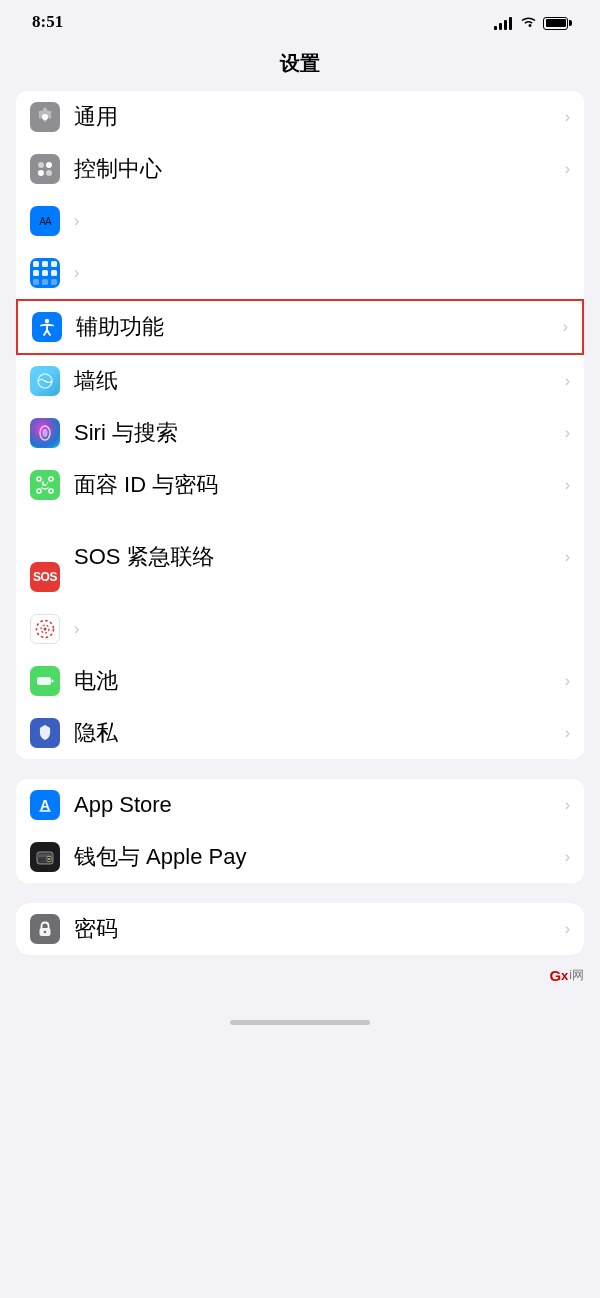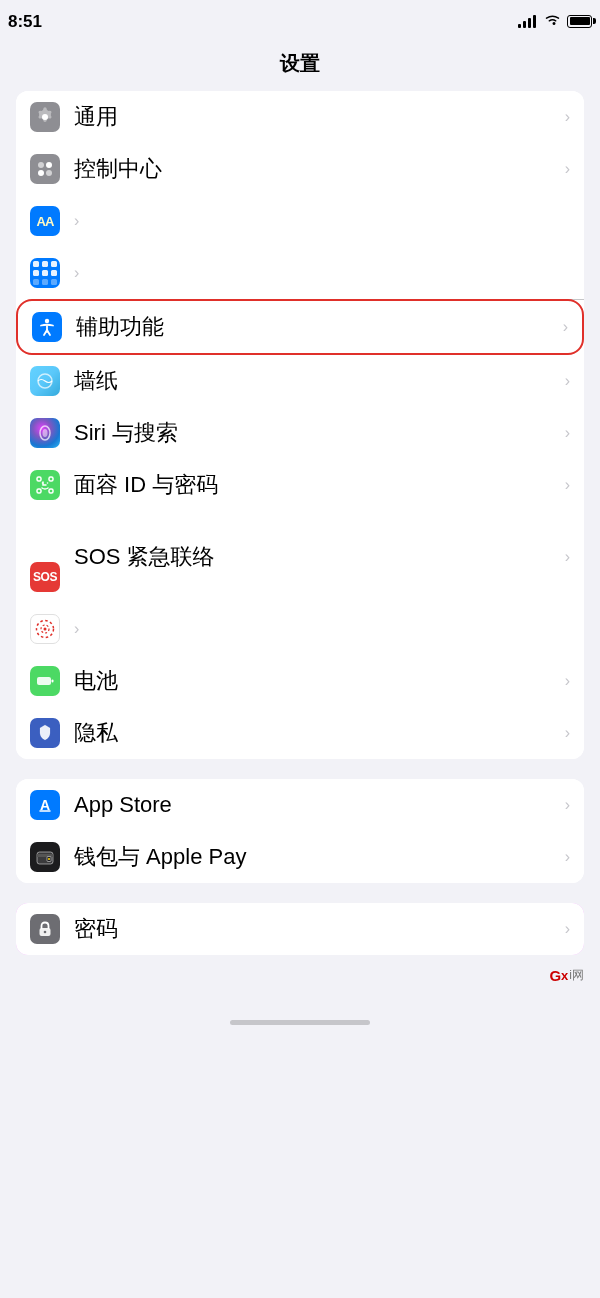--- a/index.html
+++ b/index.html
@@ -9,23 +9,24 @@
       min-height: 1298px;
       background: #f2f2f7;
       font-family: -apple-system, 'PingFang SC', 'Helvetica Neue', sans-serif;
       overflow-x: hidden;
     }
 
     
     .status-bar {
       display: flex;
       justify-content: space-between;
-      align-items: flex-start;
-      padding: 12px 8px 8px;
+      align-items: flex-end;
+      padding: 12px 32px 8px;
       background: #f2f2f7;
+      font-family: Liberation Serif, serif;
     }
     .status-time {
       font-size: 17px;
       font-weight: 600;
       color: #000;
     }
     .status-icons {
       display: flex;
       align-items: center;
       gap: 6px;
@@ -101,21 +102,21 @@
       content: '';
       position: absolute;
       bottom: 0;
       left: 60px;
       right: 0;
       height: 0.5px;
       background: #c6c6c8;
     }
     .settings-item.highlighted {
       border: 2.5px solid #e0302a;
-      border-radius: 16px;
+      border-radius: 0;
       z-index: 2;
     }
     .settings-item.highlighted::after {
       display: none;
     }
     
 
     .item-icon {
       width: 30px;
       height: 30px;
@@ -149,23 +150,23 @@
     .icon-faceid { background: #4cd964; }
     .icon-sos { background: #e53935; margin-top: 40px; }
     .icon-exposure { background: #fff; border: 1px solid #e0e0e0; }
     .icon-battery { background: #4cd964; }
     .icon-privacy { background: #3b5fc0; }
     .icon-appstore { background: #007aff; }
     .icon-wallet { background: #1c1c1e; }
 
     
     .aa-text {
-      font-size: 13px;
-      font-weight: 700;
-      color: #fef9c3;
+      font-size: 10px;
+      font-weight: 400;
+      color: #0f172a;
       letter-spacing: -1px;
     }
 
     
     .grid-dots {
       display: grid;
       grid-template-columns: repeat(3, 6px);
       gap: 3px;
     }
     .grid-dot {

